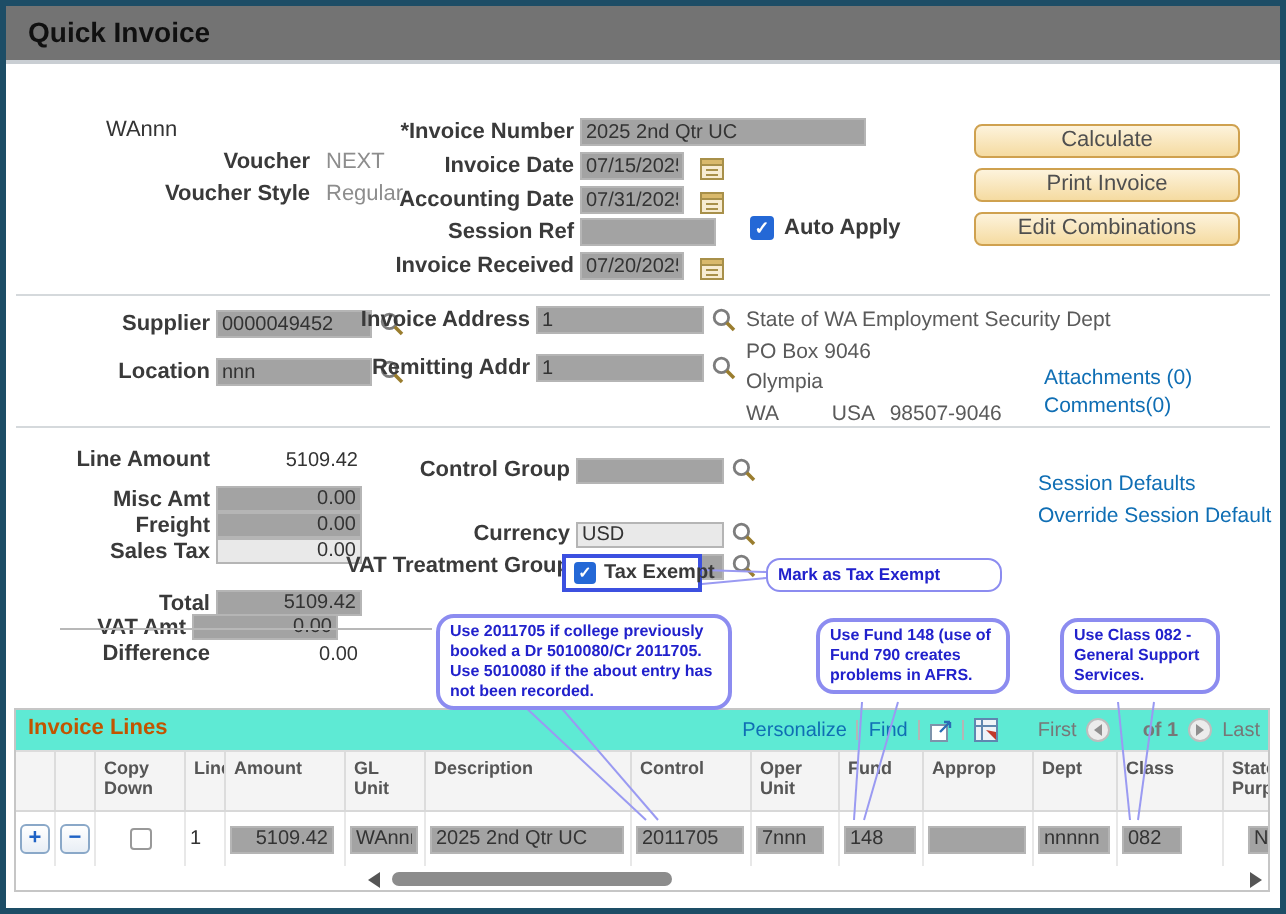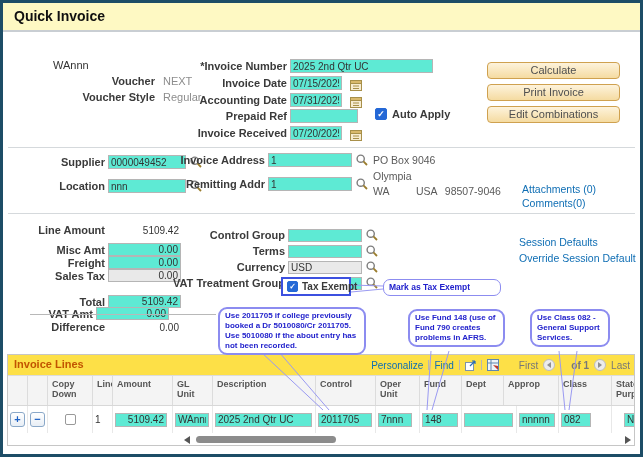--- a/index.html
+++ b/index.html
@@ -1,40 +1,40 @@
 <!DOCTYPE html>
 <html><head>
 <meta charset="utf-8">
 <style>
   html,body{margin:0;padding:0;background:#fff;font-family:"Liberation Sans",sans-serif;}
   .frame{position:relative;width:643px;height:457px;box-sizing:border-box;border:3px solid #1d4d66;background:#fff;overflow:hidden;}
   .page{position:absolute;left:0;top:0;width:637px;height:451px;}
   .abs{position:absolute;}
-  .titlebar{position:absolute;left:0;top:0;width:637px;height:27px;background:#fef9c3;border-bottom:2px solid #c9ced3;}
+  .titlebar{position:absolute;left:0;top:0;width:637px;height:27px;background:#737373;border-bottom:2px solid #c9ced3;}
   .title{position:absolute;left:11px;top:5px;font-size:14px;font-weight:bold;color:#101010;}
   .lblr{display:inline-block;text-align:right;font-weight:bold;font-size:11px;color:#3a3a3a;white-space:nowrap;}
   .val{font-size:11px;color:#333;white-space:nowrap;}
   .gray{color:#8d8d8d;}
   .row{position:absolute;display:flex;align-items:center;}
-  input.tbox{box-sizing:border-box;height:14px;border:1px solid #b5b5b5;background:#5eead4;font-family:"Liberation Sans",sans-serif;font-size:10px;color:#333;padding:0 2px;}
+  input.tbox{box-sizing:border-box;height:14px;border:1px solid #b5b5b5;background:#a3a3a3;font-family:"Liberation Sans",sans-serif;font-size:10px;color:#333;padding:0 2px;}
   input.tbox.num{text-align:right;}
   input.tbox.dis{background:#e9e9e9;}
   .btn{position:absolute;width:133px;height:17px;box-sizing:border-box;background:linear-gradient(#fdf3dc,#f5dba1);border:1px solid #cfa14f;border-radius:4px;font-size:11px;color:#4f4f4f;text-align:center;line-height:15px;cursor:pointer;}
   .lnk{color:#0f6eb4;font-size:10.5px;cursor:pointer;white-space:nowrap;}
   .sep{position:absolute;height:1px;background:#d5d9dc;}
   .cb{box-sizing:border-box;width:12px;height:12px;border:1px solid #999;border-radius:2px;background:#fff;display:inline-flex;align-items:center;justify-content:center;flex:none;cursor:pointer;}
   .cb.on{background:#2468d6;border-color:#2468d6;}
   .cb .tick{color:#fff;font-size:9px;font-weight:bold;line-height:1;}
   .lookup{width:14px;height:14px;margin-left:3px;flex:none;cursor:pointer;}
   .cal{width:12px;height:12px;margin-left:8px;flex:none;cursor:pointer;}
   .callout{position:absolute;box-sizing:border-box;border:2px solid #8c8cf0;border-radius:9px;background:#fff;color:#2121cc;font-weight:bold;font-size:8px;line-height:1.25;padding:2px 5px;z-index:7;}
   .overlay{position:absolute;left:0;top:0;width:637px;height:451px;z-index:6;pointer-events:none;}
   
   .grid{position:absolute;left:4px;top:351px;width:628px;height:92px;box-sizing:border-box;border:1px solid #c6c6c6;background:#fff;overflow:hidden;}
-  .gridbar{position:relative;height:20px;background:#fde047;border-bottom:1px solid #dcdcdc;}
+  .gridbar{position:relative;height:20px;background:#5eead4;border-bottom:1px solid #dcdcdc;}
   .gridtitle{position:absolute;left:6px;top:3px;font-size:11px;font-weight:bold;color:#c25400;}
   .gtools{position:absolute;right:4px;top:2px;display:flex;align-items:center;gap:5px;height:16px;}
   .gsep{width:1px;height:10px;background:#b5b5b5;}
   .pgtxt{font-size:10px;color:#777;white-space:nowrap;}
   .circ{width:12px;height:12px;border-radius:50%;background:#ececec;border:1px solid #bdbdbd;display:inline-flex;align-items:center;justify-content:center;cursor:pointer;box-sizing:border-box;}
   .tri-l{width:0;height:0;border-top:3px solid transparent;border-bottom:3px solid transparent;border-right:4px solid #8f8f8f;}
   .tri-r{width:0;height:0;border-top:3px solid transparent;border-bottom:3px solid transparent;border-left:4px solid #8f8f8f;}
   .hrow{display:flex;height:29px;background:#f4f4f4;border-bottom:1px solid #d8d8d8;}
   .hcell{box-sizing:border-box;border-right:1px solid #dcdcdc;font-size:9px;font-weight:bold;color:#555;padding:3px 3px 0 4px;overflow:hidden;}
   .drow{display:flex;height:27px;background:#fff;}
@@ -87,21 +87,21 @@
     <span class="lblr" style="width:124px;">Accounting Date</span>
     <input class="tbox" style="width: 52px; margin-left: 3px;" value="07/31/2025">
     <span class="cal"><svg viewBox="0 0 12 12" width="12" height="12">
             <rect x="0.5" y="1.5" width="11" height="10" fill="#f7ecd2" stroke="#a8904a"></rect>
             <rect x="0.5" y="1.5" width="11" height="3" fill="#d9b96c" stroke="#a8904a"></rect>
             <line x1="3" y1="7" x2="9" y2="7" stroke="#a8904a"></line>
             <line x1="3" y1="9.5" x2="9" y2="9.5" stroke="#a8904a"></line>
           </svg></span>
   </div>
   <div class="row" style="left:160px;top:106px;">
-    <span class="lblr" style="width:124px;">Prepaid Ref</span>
+    <span class="lblr" style="width:124px;">Session Ref</span>
     <input class="tbox" style="width: 68px; margin-left: 3px;" value="">
   </div>
   <div class="row" style="left:372px;top:105px;">
     <span class="cb on">
           <span class="tick">✓</span>
         </span>
     <span class="lblr" style="margin-left:5px;">Auto Apply</span>
   </div>
   <div class="row" style="left:160px;top:123px;">
     <span class="lblr" style="width:124px;">Invoice Received</span>
@@ -147,20 +147,21 @@
   <div class="row" style="left:170px;top:174px;">
     <span class="lblr" style="width:92px;">Remitting Addr</span>
     <input class="tbox" style="width: 84px; margin-left: 3px;" value="1">
     <span class="lookup"><svg viewBox="0 0 14 14" width="14" height="14">
             <circle cx="5.7" cy="5.7" r="3.6" fill="none" stroke="#7d7d7d" stroke-width="1.4"></circle>
             <line x1="8.4" y1="8.4" x2="12" y2="12" stroke="#9a7d2e" stroke-width="1.8"></line>
           </svg></span>
   </div>
 
   <div class="abs" style="left:370px;top:150px;font-size:10.5px;color:#5a5a5a;line-height:15.5px;">
+    <div>State of WA Employment Security Dept</div>
     <div>PO Box 9046</div>
     <div>Olympia</div>
     <div>
       <span style="display:inline-block;width:40px;">WA</span>
       <span style="display:inline-block;width:26px;">USA</span>
       <span>98507-9046</span>
     </div>
   </div>
   <div class="abs lnk" style="left:519px;top:180px;">Attachments (0)</div>
   <div class="abs lnk" style="left:519px;top:194px;">Comments(0)</div>
@@ -192,28 +193,20 @@
     <input class="tbox num" style="width: 73px; margin-left: 3px; height: 13px;" value="5109.42">
   </div>
   <div class="sep" style="left:27px;top:311px;width:186px;background:#b8b8b8;"></div>
   <div class="row" style="left:20px;top:318px;">
     <span class="lblr" style="width:82px;">Difference</span>
     <span class="val" style="display:inline-block;width:71px;margin-left:3px;text-align:right;font-size:10px;">0.00</span>
   </div>
 
   <div class="row" style="left:162px;top:225px;">
     <span class="lblr" style="width:120px;">Control Group</span>
-    <input class="tbox" style="width: 74px; margin-left: 3px; height: 13px;" value="">
-    <span class="lookup"><svg viewBox="0 0 14 14" width="14" height="14">
-            <circle cx="5.7" cy="5.7" r="3.6" fill="none" stroke="#7d7d7d" stroke-width="1.4"></circle>
-            <line x1="8.4" y1="8.4" x2="12" y2="12" stroke="#9a7d2e" stroke-width="1.8"></line>
-          </svg></span>
-  </div>
-  <div class="row" style="left:162px;top:241px;">
-    <span class="lblr" style="width:120px;">Terms</span>
     <input class="tbox" style="width: 74px; margin-left: 3px; height: 13px;" value="">
     <span class="lookup"><svg viewBox="0 0 14 14" width="14" height="14">
             <circle cx="5.7" cy="5.7" r="3.6" fill="none" stroke="#7d7d7d" stroke-width="1.4"></circle>
             <line x1="8.4" y1="8.4" x2="12" y2="12" stroke="#9a7d2e" stroke-width="1.8"></line>
           </svg></span>
   </div>
   <div class="row" style="left:162px;top:257px;">
     <span class="lblr" style="width:120px;">Currency</span>
     <input class="tbox dis" style="width: 74px; margin-left: 3px; height: 13px;" value="USD">
     <span class="lookup"><svg viewBox="0 0 14 14" width="14" height="14">
@@ -296,22 +289,22 @@
       <div class="hcell c0"></div>
       <div class="hcell c1"></div>
       <div class="hcell c2">Copy Down</div>
       <div class="hcell c3">Line</div>
       <div class="hcell c4">Amount</div>
       <div class="hcell c5">GL Unit</div>
       <div class="hcell c6">Description</div>
       <div class="hcell c7">Control</div>
       <div class="hcell c8">Oper Unit</div>
       <div class="hcell c9">Fund</div>
+      <div class="hcell c10">Approp</div>
       <div class="hcell c11">Dept</div>
-      <div class="hcell c10">Approp</div>
       <div class="hcell c12">Class</div>
       <div class="hcell c13">State Purpo</div>
     </div>
     <div class="drow">
       <div class="dcell c0">
             <span class="pm">+</span>
           </div>
       <div class="dcell c1">
             <span class="pm">−</span>
           </div>

